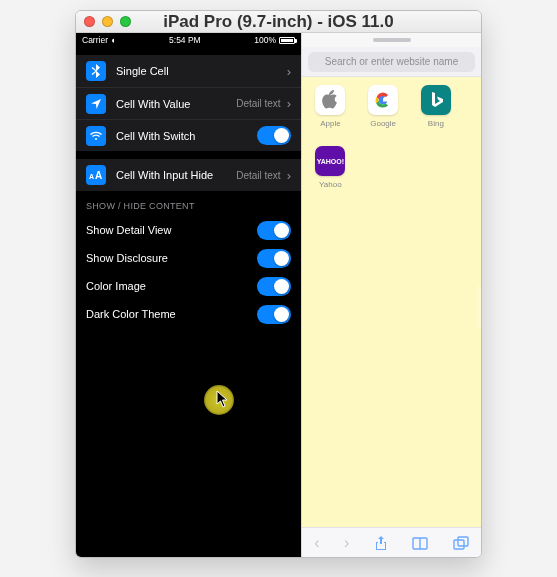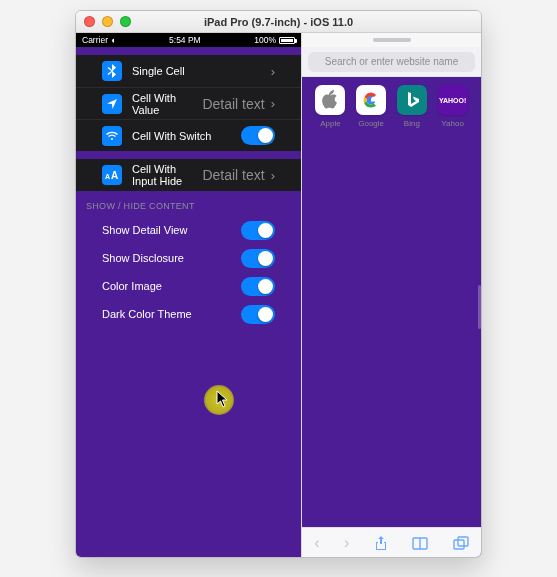--- a/index.html
+++ b/index.html
@@ -12,59 +12,59 @@
   overflow: hidden;
 }
 .titlebar {
   height: 22px; background: linear-gradient(#f7f7f7,#e8e8e8);
   border-bottom: 1px solid #cfcfcf; display: flex; align-items: center;
   position: relative;
 }
 .traffic { display: flex; gap: 7px; align-items: center; margin-left: 8px; }
 .tl { width: 11px; height: 11px; border-radius: 50%; border: 0.5px solid rgba(0,0,0,0.2); }
 .tl.red { background:#ff5f57 } .tl.yel { background:#febc2e } .tl.grn { background:#28c840 }
-.wtitle { position:absolute; left:0; right:0; text-align:center; font-size:11px; color:#333; font-weight:600; pointer-events:none; }
+.wtitle { position:absolute; left:0; right:0; text-align:center; font-size:17px; color:#333; font-weight:600; pointer-events:none; }
 .device { position:absolute; top:22px; bottom:0; left:0; right:0; display:flex; }
-.left-pane { flex: 0 0 225px; background:#4c1d95; color:#fff; display:flex; flex-direction:column; }
-.right-pane { flex:1; background:#4c1d95; display:flex; flex-direction:column; border-left:1px solid #d8d8d8; }
+.left-pane { flex: 0 0 225px; background:#000000; color:#fff; display:flex; flex-direction:column; }
+.right-pane { flex:1; background:#fef9c3; display:flex; flex-direction:column; border-left:1px solid #d8d8d8; }
 .statusbar { height: 14px; display:flex; align-items:center; justify-content:space-between; padding:0 6px; font-size:8.5px; color:#fff; background:#000; }
 .statusbar .sb-r { display:flex; align-items:center; gap:3px }
 .batt { display:inline-block; width:16px; height:7px; border:1px solid #fff; border-radius:1px; position:relative }
 .batt::after{content:"";position:absolute;right:-3px;top:1.5px;width:2px;height:4px;background:#fff;border-radius:0 1px 1px 0}
 .batt .fill{position:absolute;left:1px;top:1px;bottom:1px;right:1px;background:#fff}
 .group { margin-top: 8px; }
 .cell {
-  display:flex; align-items:center; height:32px; padding:0 26px;
+  display:flex; align-items:center; height:32px; padding:0 10px;
   background:#1c1c1e; border-top:1px solid #2c2c2e; font-size:11px;
 }
 .cell:first-child { border-top: none; }
 .cell .icon {
   width:20px;height:20px;border-radius:4px;display:flex;align-items:center;justify-content:center;
   margin-right:10px; flex:0 0 20px; color:#fff;
 }
 .cell .label { flex:1; color:#fff; }
-.cell .detail { color:#8e8e93; font-size:14px; margin-right:4px; }
+.cell .detail { color:#8e8e93; font-size:10px; margin-right:4px; }
 .chev { color:#8e8e93; font-size:13px; margin-left:2px; line-height:1; }
 .switch {
   width:34px;height:19px;border-radius:19px;background:#0a84ff;position:relative;flex:0 0 34px;
 }
 .switch::after{content:"";position:absolute;right:2px;top:2px;width:15px;height:15px;border-radius:50%;background:#fff;box-shadow:0 1px 2px rgba(0,0,0,0.3)}
 .section-header{font-size:9px;color:#8e8e93;letter-spacing:0.3px;padding:10px 10px 5px;text-transform:uppercase}
 .scrollhint{position:absolute;right:0;top:252px;width:3px;height:44px;background:rgba(255,255,255,0.25);border-radius:2px}
 .cursor-spot{
   position:absolute;left:128px;top:352px;width:30px;height:30px;border-radius:50%;
   background:radial-gradient(circle,#cfc626 0%, #b9ae1f 60%, rgba(185,174,31,0) 100%);
 }
 .cursor-arrow{position:absolute;left:140px;top:357px;color:#000;font-size:15px;pointer-events:none}
 
 .r-status{height:14px;display:flex;align-items:center;justify-content:center;background:#f7f7f7}
 .handle{width:38px;height:4px;border-radius:2px;background:#c8c8cc}
 .addr{height:30px;background:#f2f2f6;display:flex;align-items:center;padding:0 6px;border-bottom:1px solid #e3e3e6}
 .addr-field{flex:1;height:20px;border-radius:6px;background:#e3e3e8;color:#8e8e93;font-size:10px;display:flex;align-items:center;justify-content:center}
-.favs{flex:1;padding:8px;display:flex;flex-wrap:wrap;gap:0;align-content:flex-start}
+.favs{flex:1;padding:8px;display:flex;flex-wrap:wrap;gap:12px;align-content:flex-start}
 .fav{width:25%;display:flex;flex-direction:column;align-items:center;gap:4px;margin-bottom:6px}
 .fav .tile{width:30px;height:30px;border-radius:7px;display:flex;align-items:center;justify-content:center;box-shadow:0 1px 2px rgba(0,0,0,0.15)}
 .fav .cap{font-size:8px;color:#888}
 .toolbar{height:30px;border-top:1px solid #e3e3e6;display:flex;align-items:center;justify-content:space-around;color:#69a8ff;background:#f7f7f9}
 .toolbar .dim{color:#c8c8cc}
 .toolbar span{font-size:16px}
 svg{display:block}
 </style>
 </head>
 <body>

